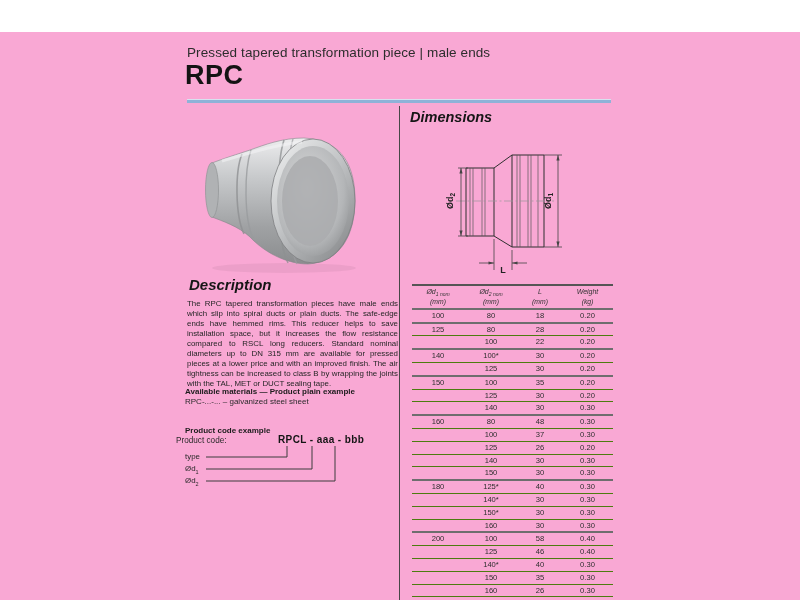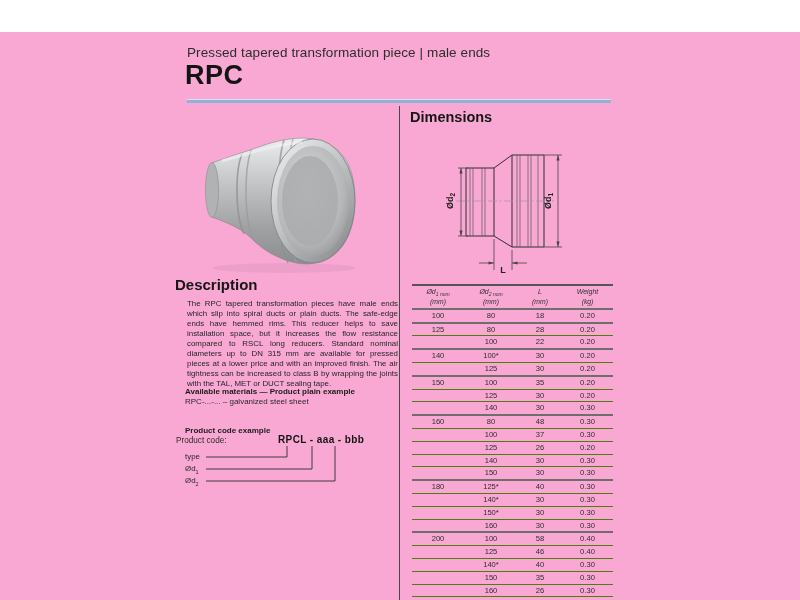--- a/index.html
+++ b/index.html
@@ -6,22 +6,22 @@
   .page{
     position:relative;width:800px;height:600px;background:#f9a8d4;
     font-family:"Liberation Sans", sans-serif;color:#222;overflow:hidden;margin-top:32px;
   }
   .abs{position:absolute;}
   .subtitle{left:187px;top:13px;font-size:13.5px;color:#2d2d2d;letter-spacing:.1px;}
   .title{left:185px;top:28px;font-size:27px;font-weight:bold;color:#141414;letter-spacing:.5px;}
   .blue-rule{left:187px;top:67px;width:424px;height:4px;
     background:linear-gradient(#d7e2f0 30%, #8fb2d8 30%);}
   .divider{left:399px;top:74px;width:1px;height:524px;background:#474747;}
-  .section-heading{font-size:15px;font-weight:bold;color:#161616;}
-  .desc-heading{left:175px;top:244px;}
+  .section-heading{font-size:15px;font-weight:bold;font-style:italic;color:#161616;}
+  .desc-heading{left:189px;top:244px;}
   .dim-heading{left:410px;top:77px;font-size:14.5px;}
   .desc-body{left:187px;top:267px;width:211px;font-size:7.9px;line-height:10px;
     text-align:justify;color:#262626;}
   .small-bold{font-size:8px;font-weight:bold;color:#1c1c1c;}
   .materials-heading{left:185px;top:355px;}
   .materials-line{left:185px;top:365px;font-size:8px;color:#2a2a2a;}
   .pc-heading{left:185px;top:394px;}
   .pc-label{left:176px;top:404px;font-size:8.2px;color:#2a2a2a;}
   .pc-code{left:278px;top:402px;font-size:10px;font-weight:bold;color:#141414;letter-spacing:.4px;}
   .legend-item{font-size:7.9px;color:#2a2a2a;}

